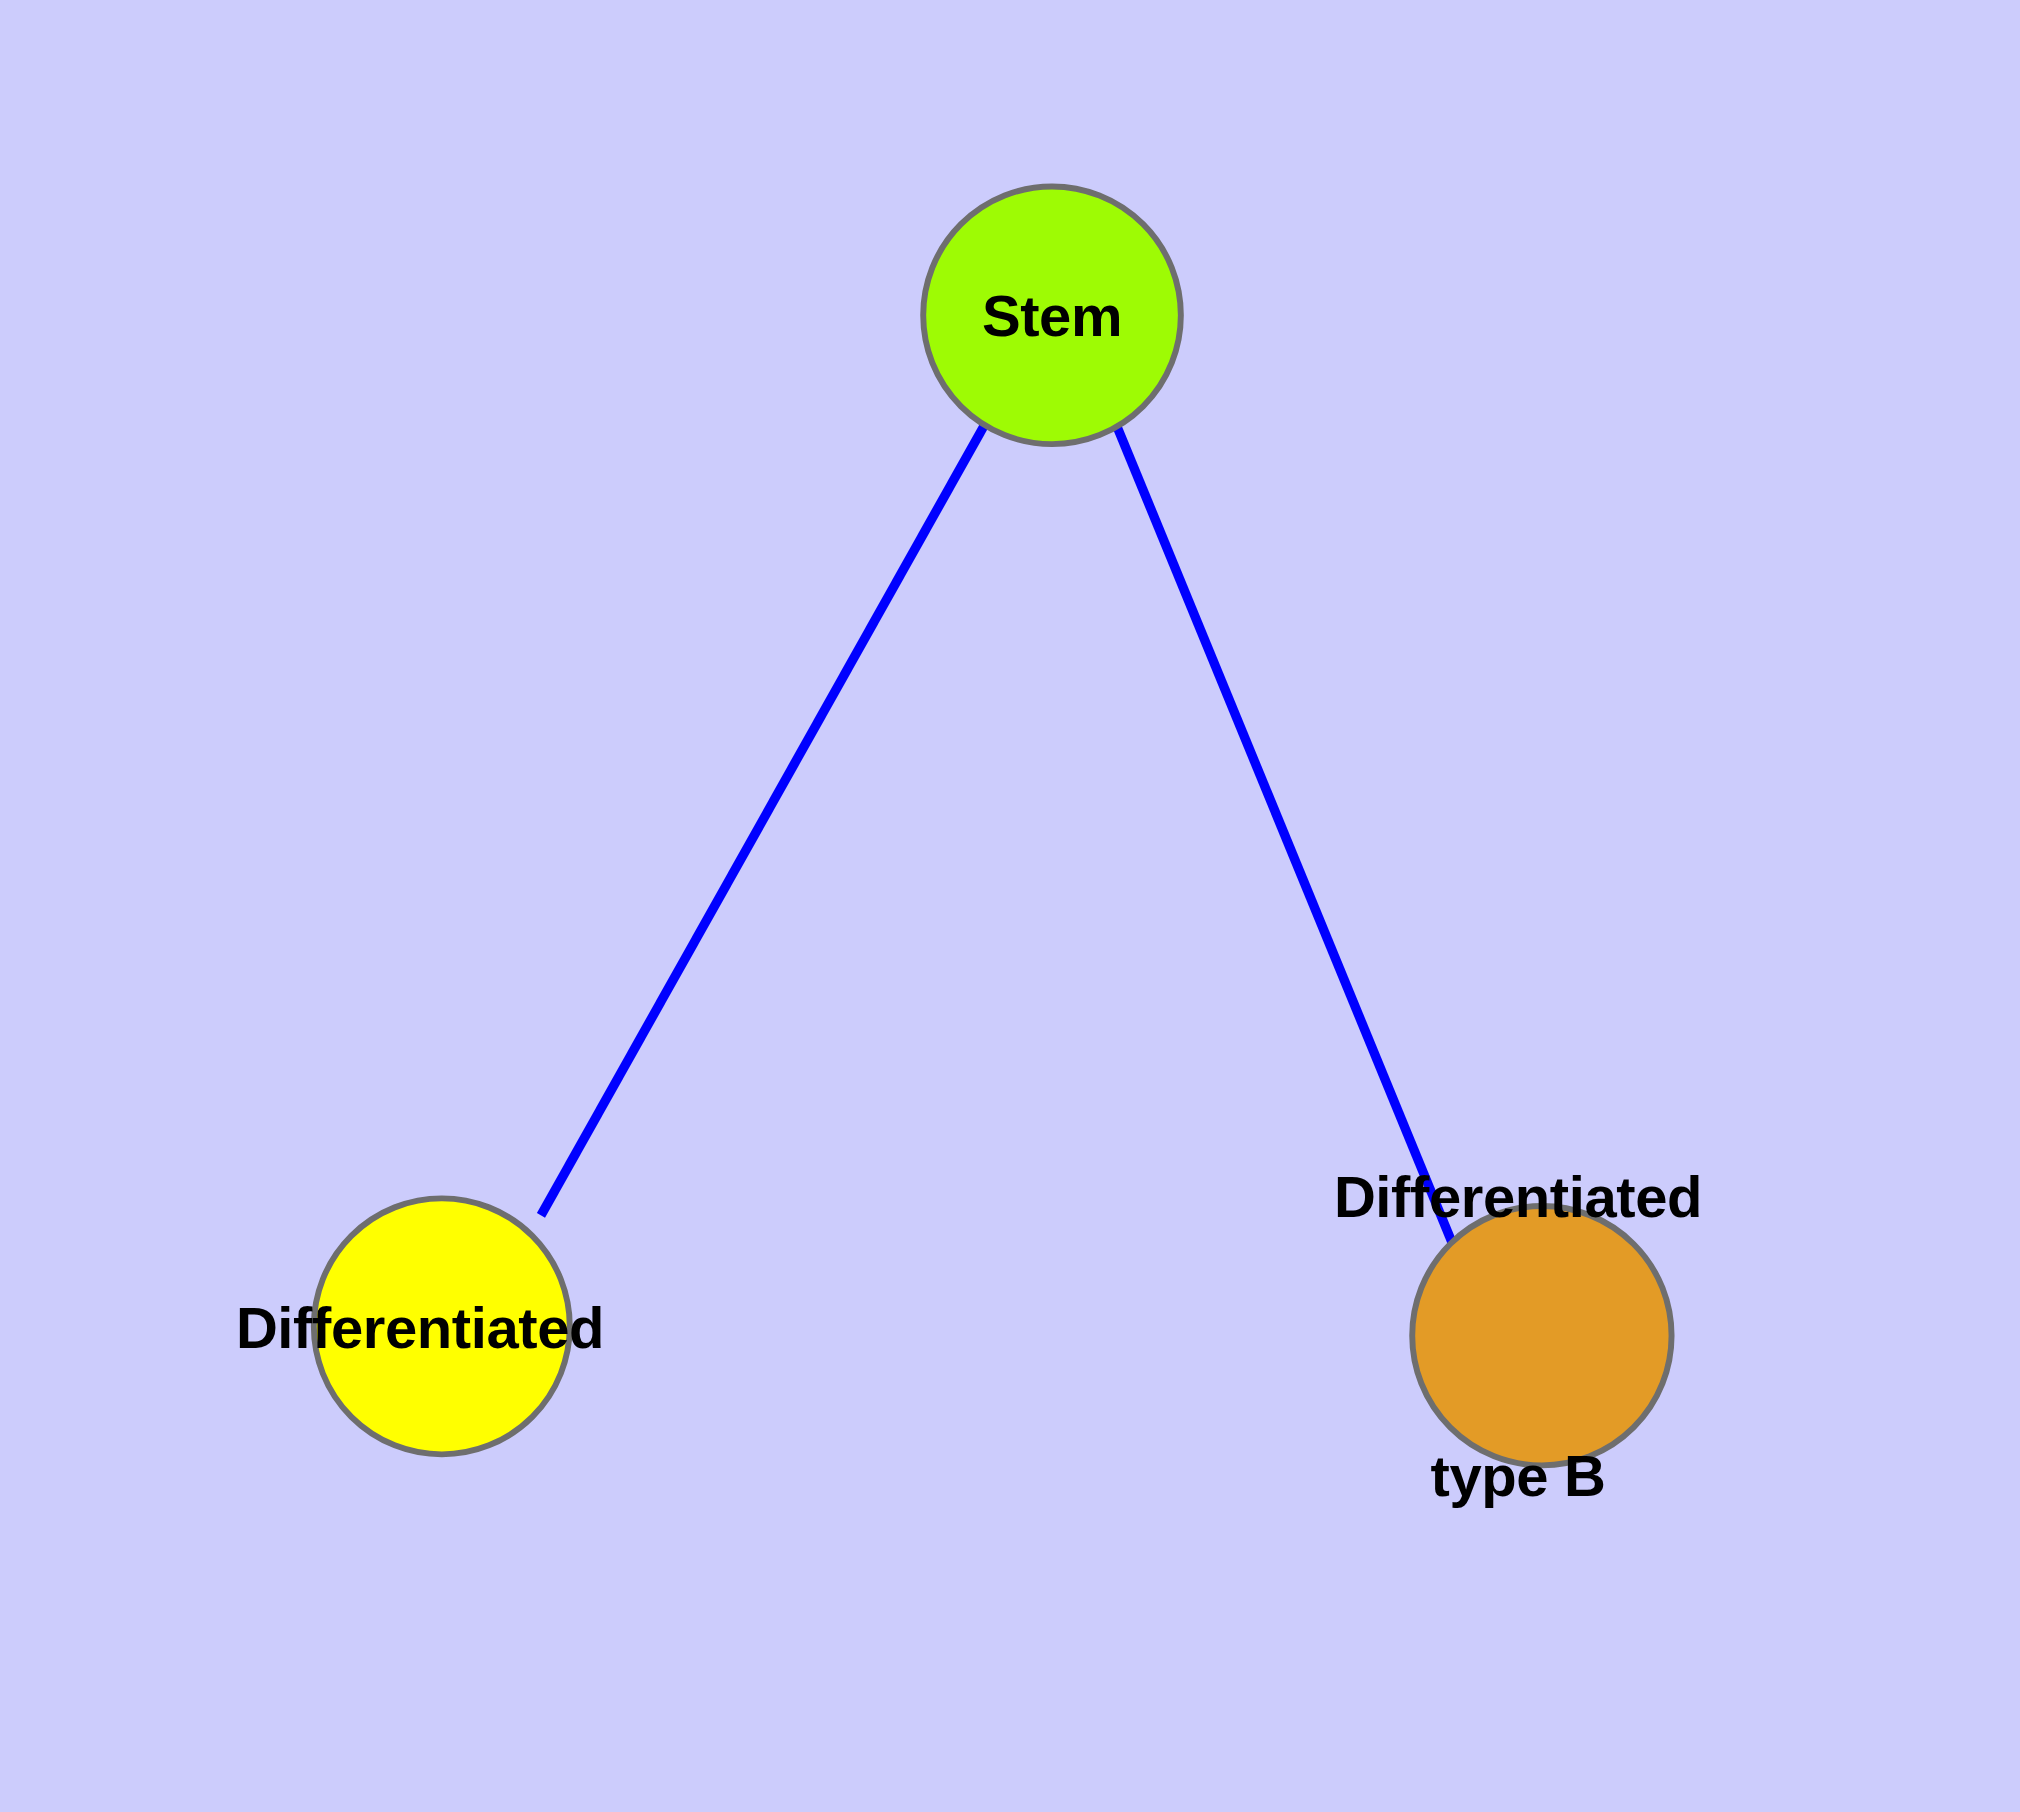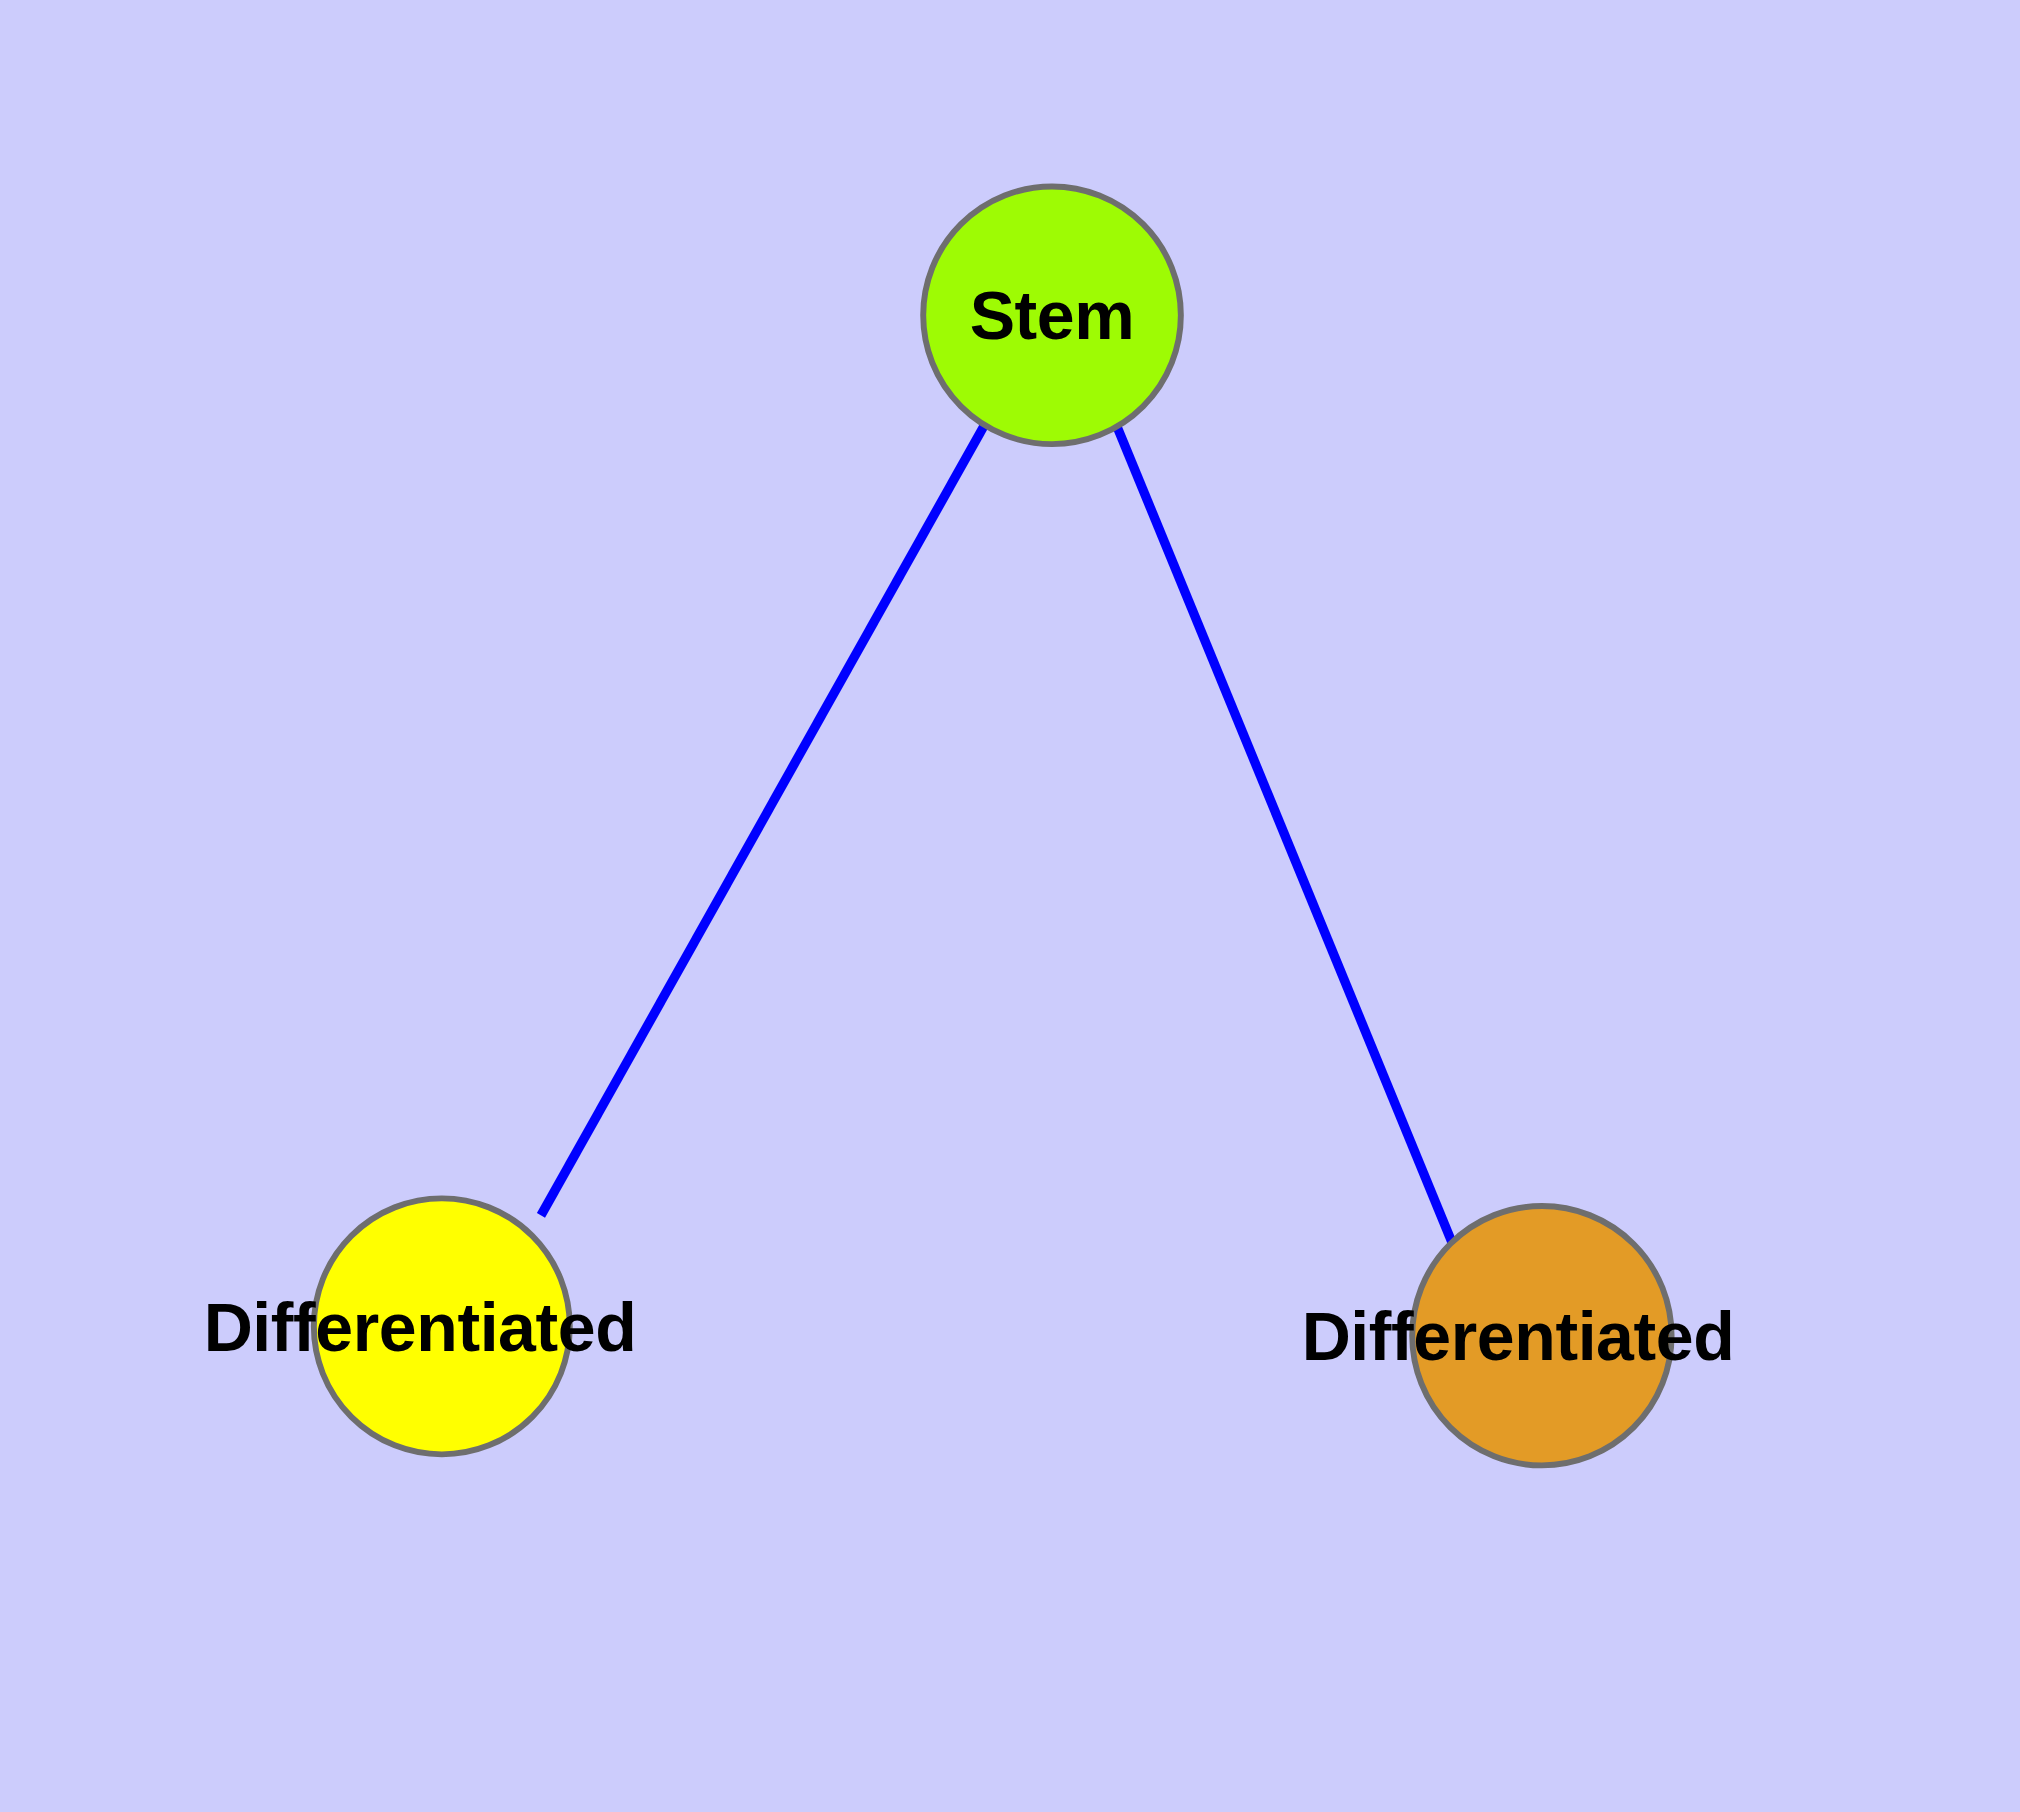--- a/index.html
+++ b/index.html
@@ -34,21 +34,21 @@
     fill: none;
   }
   .graph-node-circle {
     stroke: #6e6e6e;
     stroke-width: 7;
   }
   .node-label {
     position: absolute;
     color: #000000;
     font-weight: bold;
-    font-size: 68px;
+    font-size: 58px;
     line-height: 93px;
     text-align: center;
     white-space: pre;
     letter-spacing: -0.4px;
     pointer-events: none;
   }
   .node-label-stem {
     left: 1052px;
     top: 315px;
     transform: translate(-50%, -50%);
@@ -87,16 +87,17 @@
   </svg>
 
   <div class="node-label node-label-stem">Stem</div>
 
   <div class="node-label node-label-a">
     <div>Differentiated</div>
   </div>
 
   <div class="node-label node-label-b">
     <div>Differentiated</div>
+    <div>type B</div>
   </div>
 
 </div>
 
 
 </body></html>

